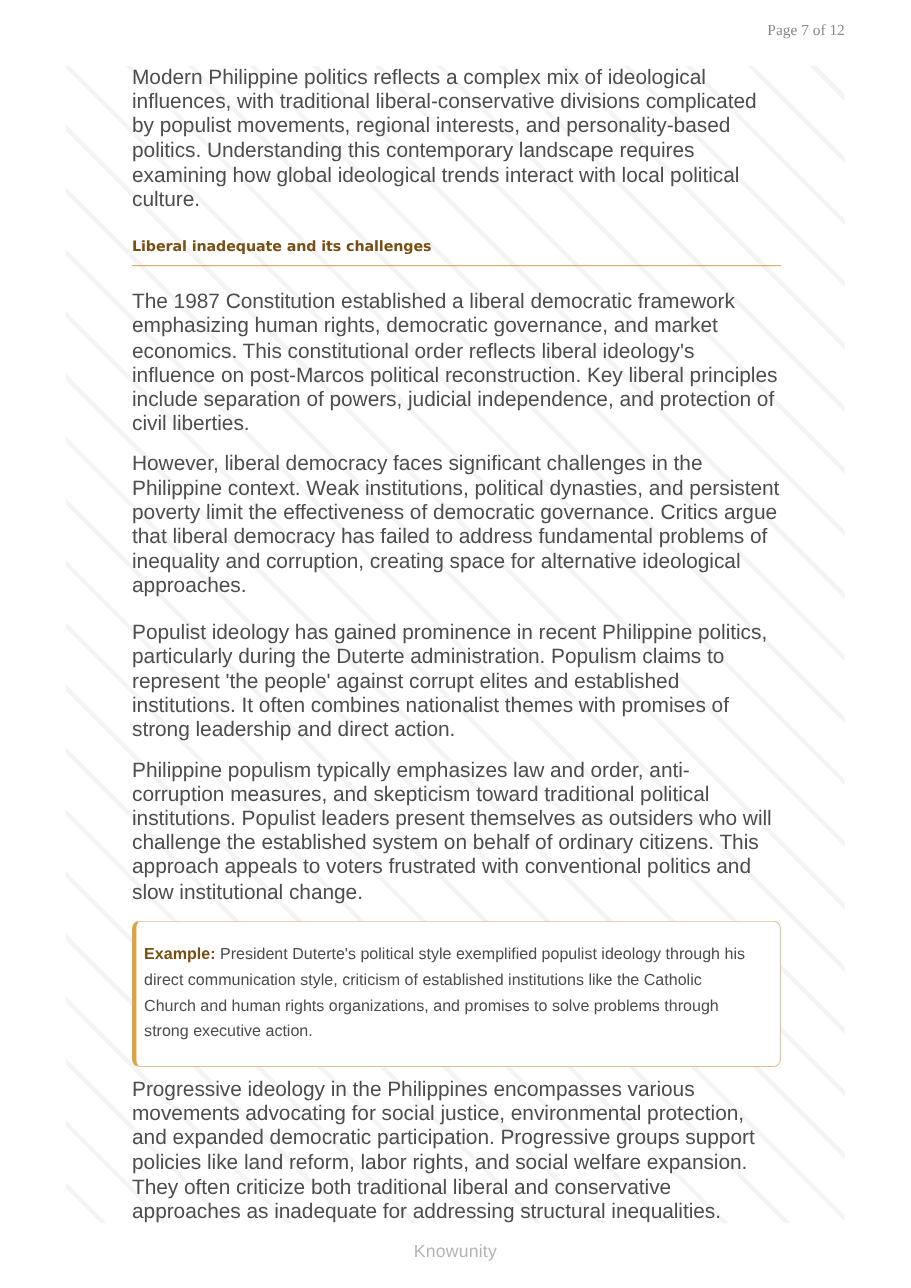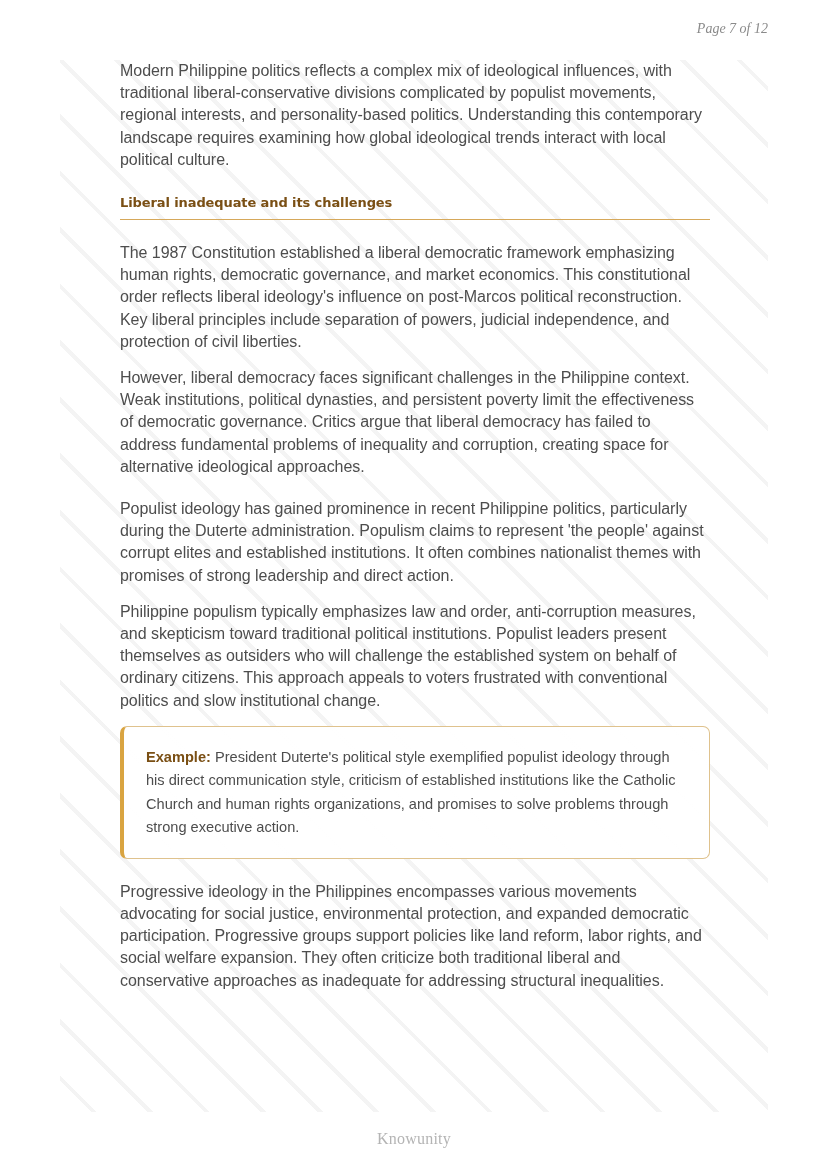--- a/index.html
+++ b/index.html
@@ -14,21 +14,20 @@
       font-family: "DejaVu Sans", "Liberation Sans", sans-serif;
       color: #4a4a4a;
     }
     .page-number {
       position: absolute;
       top: 21px;
       right: 60px;
       font-family: "Liberation Serif", "DejaVu Serif", serif;
       font-size: 14px;
       color: #8a8a8a;
-      font-style: italic;
     }
     .stripe-bg {
       position: absolute;
       left: 60px;
       top: 60px;
       width: 708px;
       height: 1052px;
       background-image: repeating-linear-gradient(
         45deg,
         rgba(255,255,255,0) 0px,
@@ -53,53 +52,53 @@
       font-size: 13px;
       color: #7a4f14;
       padding-top: 4px;
       padding-bottom: 9px;
       border-bottom: 1.5px solid #d6a85a;
       margin-bottom: 22px;
       letter-spacing: -0.1px;
     }
     .para {
       font-family: "Liberation Sans", "DejaVu Sans", sans-serif;
-      font-size: 16px;
+      font-size: 19px;
       line-height: 22.2px;
       color: #4d4d4d;
       margin-bottom: 14px;
       letter-spacing: -0.05px;
     }
     .para.last-in-section { margin-bottom: 20px; }
     .callout {
       margin-top: 10px;
-      margin-bottom: 22px;
+      margin-bottom: 10px;
       border: 1.2px solid #dfc28d;
       border-left: 4px solid #d9a441;
       border-radius: 7px;
       background: rgba(255,255,255,0.92);
-      padding: 19px 20px 18px 22px;
+      padding: 19px 20px 18px 7px;
     }
     .callout-text {
       font-family: "Liberation Sans", "DejaVu Sans", sans-serif;
       font-size: 14.6px;
       line-height: 23.5px;
       color: #4d4d4d;
     }
     .callout-label {
       font-weight: bold;
       color: #7a4f14;
     }
     .footer-brand {
       position: absolute;
       top: 1130px;
       left: 0;
       width: 828px;
       text-align: center;
-      font-family: Liberation Serif, serif;
+      font-family: Liberation Sans, sans-serif;
       font-size: 16px;
       color: #b4b4b4;
       letter-spacing: 0.2px;
     }
   </style>
 </head>
 <body>
 
 <div class="page-number">Page 7 of 12</div>
 

